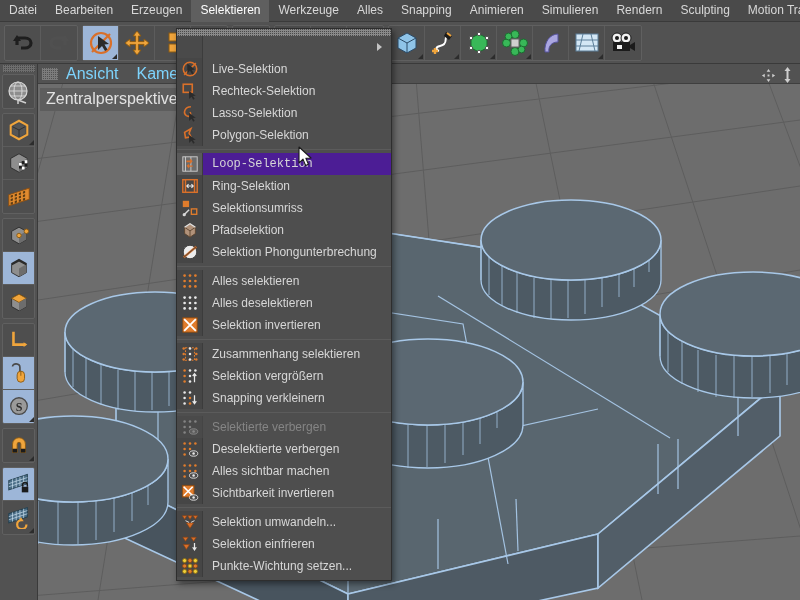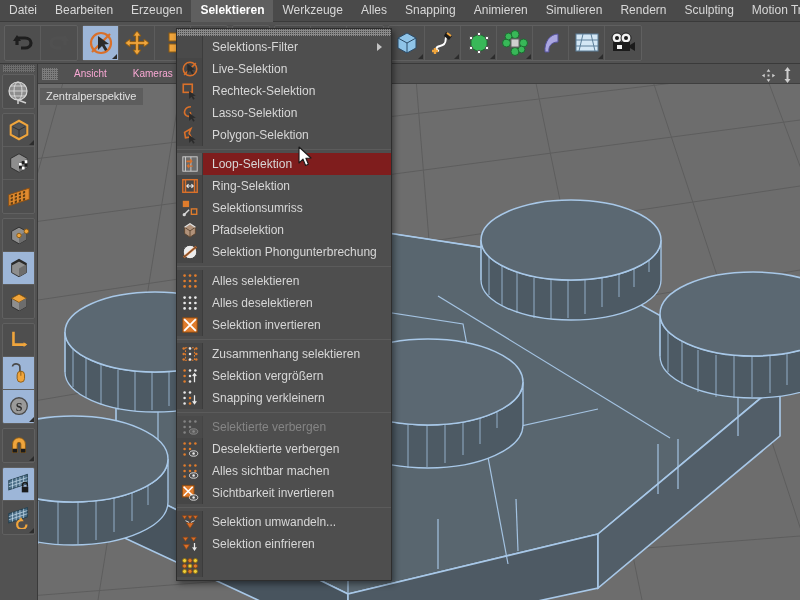--- a/index.html
+++ b/index.html
@@ -19,21 +19,21 @@
     border-bottom: 1px solid #3a3a3a;
     display: flex; align-items: center;
   }
   .menu-item {
     font-size: 12px; color: #d8d8d8;
     padding: 3px 9px 4px 9px;
     line-height: 15px;
     white-space: nowrap;
     cursor: default;
   }
-  .menu-item.active { background: #5f5f5f; color: #ffffff; font-weight: bold; }
+  .menu-item.active { background: #5f5f5f; color: #ffffff; }
 
   
   #toolbar {
     position: absolute; left: 0; top: 22px; width: 800px; height: 42px;
     background: #525252;
     border-bottom: 1px solid #3a3a3a;
     display: flex; align-items: center;
   }
   .tb-group {
     display: flex; align-items: center; height: 36px;
@@ -101,25 +101,25 @@
     z-index: 6;
   }
   .vp-grip {
     width: 16px; height: 12px; margin-left: 4px; margin-right: 8px;
     background-image:
       repeating-linear-gradient(0deg,#7c7c7c 0 1px,transparent 1px 2px),
       repeating-linear-gradient(90deg,#7c7c7c 0 1px,transparent 1px 2px);
     background-size: 2px 2px;
   }
   .vp-menu {
-    font-size: 10px; color: #f9a8d4; margin-right: 18px; cursor: default; margin-left: 8px;
+    font-size: 16px; color: #7dd3fc; margin-right: 18px; cursor: default;
   }
   .vp-label {
     position: absolute; left: 2px; top: 24px;
-    font-size: 11px; color: #e2e2e2;
+    font-size: 16px; color: #e2e2e2;
     background: #5d5d5d;
     padding: 2px 6px 3px 6px;
     z-index: 5; cursor: default;
   }
   #vp-nav {
     position: absolute; right: 6px; top: 3px;
     display: flex; gap: 5px; align-items: center; z-index: 7;
   }
 
   
@@ -139,21 +139,21 @@
       repeating-linear-gradient(90deg,#8a8a8a 0 1px,transparent 1px 2px);
     background-size: 2px 2px;
     background-color: #4a4a4a;
   }
   .dd-item {
     position: relative;
     height: 22px;
     display: flex; align-items: center;
     cursor: default;
   }
-  .dd-item.hover { background: #7f1d1d; }
+  .dd-item.hover { background: #4c1d95; font-family: Liberation Mono, monospace; }
   .dd-ico {
     width: 26px; min-width: 26px; height: 22px;
     display: flex; align-items: center; justify-content: center;
     background: #464646;
     border-right: 1px solid #3c3c3c;
   }
   .dd-item.hover .dd-ico { background: #5a5a5a; }
   .dd-ico.blank { background: #4a4a4a; }
   .dd-label {
     font-size: 12px; color: #d7d7d7;
@@ -687,21 +687,20 @@
     </div>
 
     <div class="vp-label">Zentralperspektive</div>
   </div>
 
   <div id="dropdown">
     <div id="dd-grip"></div>
     <div id="dd-items">
         <div class="dd-item">
           <div class="dd-ico blank"></div>
-          <div class="dd-label">Selektions-Filter</div>
           <div class="dd-arrow"></div>
         </div>
         <div class="dd-item">
           <div class="dd-ico">
             <svg width="18" height="18" viewBox="0 0 20 20">
               <circle cx="10" cy="10" r="7.5" fill="none" stroke="#d9702a" stroke-width="1.7"></circle>
               <path d="M3.5 16.5 L16.5 3.5" stroke="#d9702a" stroke-width="1.7"></path>
               <path d="M7 4 L7 15 L10 12 L12.4 16 L14.3 15 L12 11 L15.5 10.6 Z" fill="#2b2b2b"></path>
             </svg>
           </div>
@@ -993,20 +992,21 @@
                 <circle cx="16" cy="4" r="2.3" fill="#f0d03a" stroke="#8a6a12"></circle>
                 <circle cx="4" cy="10" r="2.3" fill="#e07c2c" stroke="#8a4a12"></circle>
                 <circle cx="10" cy="10" r="2.3" fill="#f0d03a" stroke="#8a6a12"></circle>
                 <circle cx="16" cy="10" r="2.3" fill="#e07c2c" stroke="#8a4a12"></circle>
                 <circle cx="4" cy="16" r="2.3" fill="#f0d03a" stroke="#8a6a12"></circle>
                 <circle cx="10" cy="16" r="2.3" fill="#e07c2c" stroke="#8a4a12"></circle>
                 <circle cx="16" cy="16" r="2.3" fill="#f0d03a" stroke="#8a6a12"></circle>
               </g>
             </svg>
           </div>
+          <div class="dd-label">Punkte-Wichtung setzen...</div>
         </div>
       </div>
   </div>
 
   <div id="cursor" style="left: 298px; top: 146px;">
     <svg width="16" height="22" viewBox="0 0 16 22">
       <path d="M1 1 L1 17 L5 13.2 L7.6 19.5 L10.4 18.3 L7.9 12.3 L13 12 Z" fill="#ffffff" stroke="#1a1a1a" stroke-width="1.1" stroke-linejoin="round"></path>
     </svg>
   </div>
 

